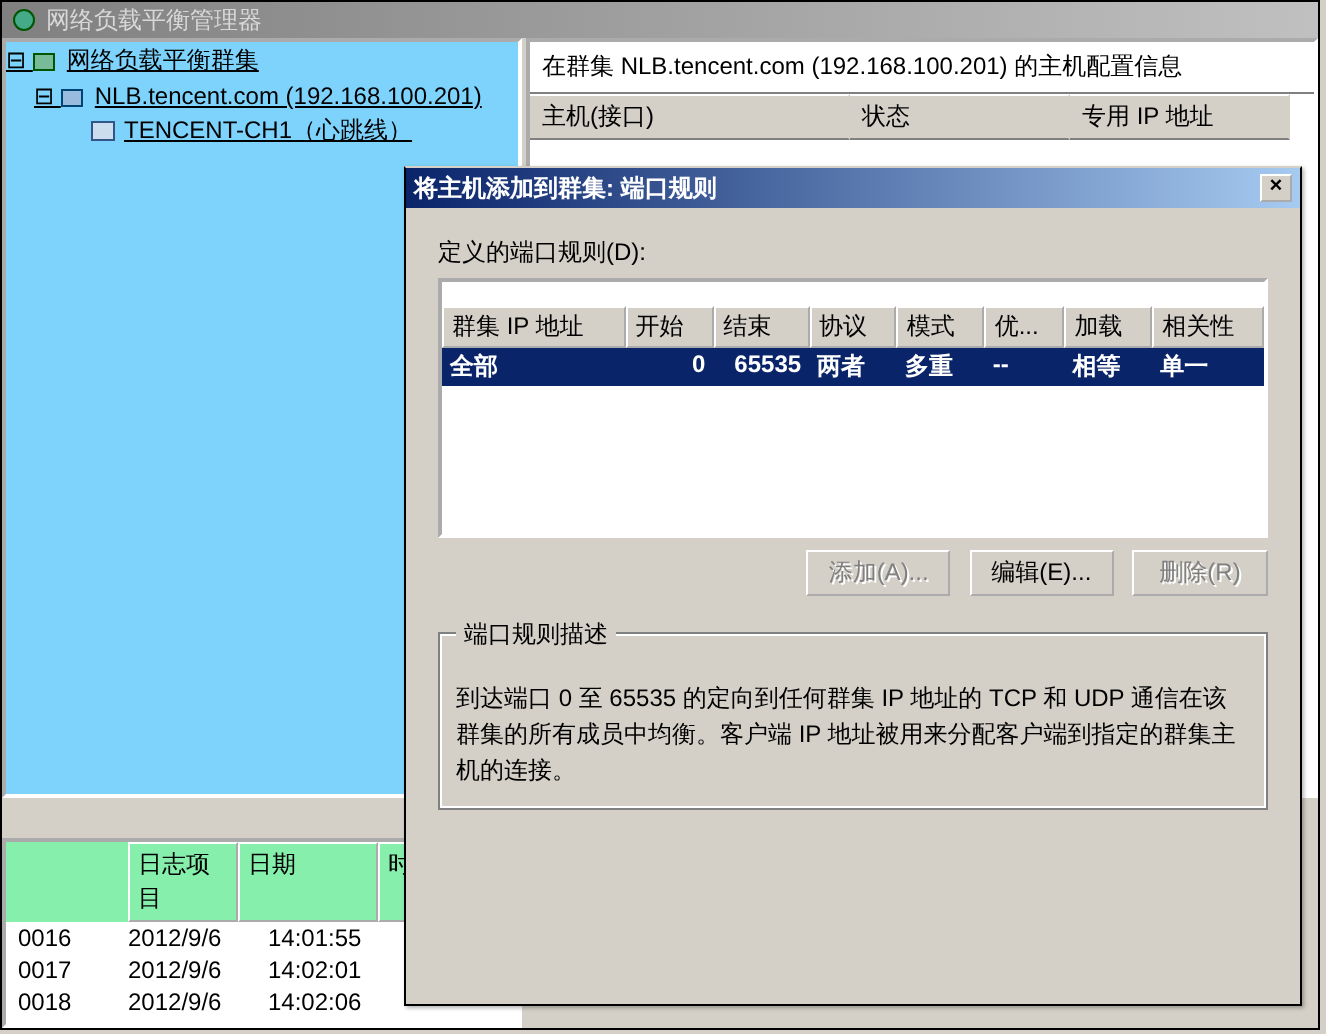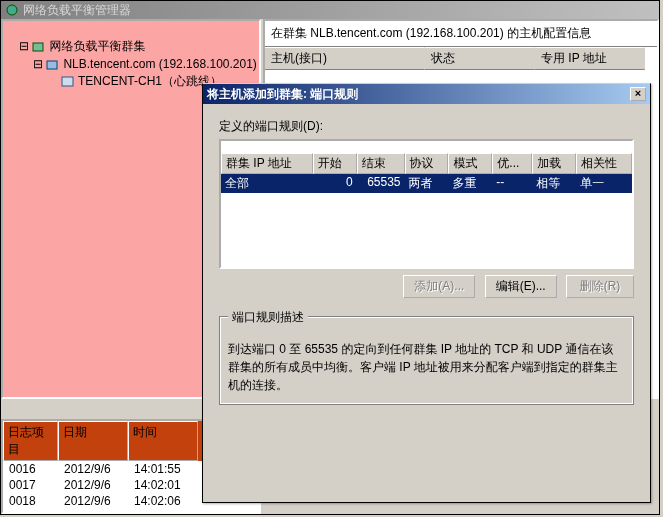--- a/index.html
+++ b/index.html
@@ -5,46 +5,46 @@
 * { box-sizing: border-box; font-family: "SimSun", "宋体", Arial, sans-serif; font-size: 12px; }
 body { margin: 0; padding: 0; background: #d4d0c8; width: 663px; height: 517px; overflow: hidden; position: relative; }
 .window { border: 1px solid #000; background: #d4d0c8; }
 .titlebar { background: linear-gradient(to right, #0a246a, #a6caf0); color: #fff; padding: 3px 4px; display: flex; align-items: center; height: 18px; }
 .titlebar-inactive { background: linear-gradient(to right, #808080, #c0c0c0); color: #d8d8d8; }
 .titlebar .icon { width: 14px; height: 14px; margin-right: 4px; display: inline-block; }
 .menubar { background: #d4d0c8; padding: 2px 4px; border-bottom: 1px solid #808080; }
 .menubar span { margin-right: 8px; cursor: default; }
 .mainframe { position: absolute; top: 0; left: 0; width: 660px; height: 515px; }
 .maincontent { display: flex; height: 380px; }
-.treepane { width: 260px; border: 2px inset #fff; background: #fca5a5; padding: 16px; overflow: hidden; }
+.treepane { width: 260px; border: 2px inset #fff; background: #7dd3fc; padding: 0; overflow: hidden; text-decoration: underline; }
 .tree-item { white-space: nowrap; padding: 1px 0; }
 .tree-indent-1 { padding-left: 14px; }
 .tree-indent-3 { padding-left: 42px; }
 .tree-icon { display: inline-block; width: 14px; height: 12px; margin-right: 3px; vertical-align: middle; }
 .rightpane { flex: 1; border: 2px inset #fff; background: #fff; margin-left: 2px; }
 .righthead { padding: 4px 6px; }
 .rightcols { display: flex; border-top: 1px solid #808080; }
 .rightcols div { padding: 2px 6px; border-right: 1px solid #d4d0c8; background: #d4d0c8; border-top: 1px solid #fff; border-bottom: 1px solid #808080; }
 
 .logpane { position: absolute; left: 0; bottom: 0; width: 260px; height: 95px; border-top: 2px solid #fff; background: #fff; border: 2px inset #fff; overflow: hidden; }
-.loghead { display: flex; background: #c2410c; }
+.loghead { display: flex; background: #86efac; justify-content: flex-end; }
 .loghead div { padding: 2px 4px; border: 1px outset #fff; }
 .logrow { display: flex; padding: 0 2px; }
 .logrow div { padding: 1px 4px; }
 
 
 .dialog { position: absolute; top: 83px; left: 202px; width: 449px; height: 420px; background: #d4d0c8; border: 1px solid #000; border-top: 1px solid #d4d0c8; box-shadow: 1px 1px 2px rgba(0,0,0,0.3); }
 .dialog .titlebar { background: linear-gradient(to right, #0a246a, #a6caf0); height: 20px; justify-content: space-between; }
 .closebtn { background: #d4d0c8; border: 1px outset #fff; width: 16px; height: 14px; text-align: center; line-height: 11px; font-family: Arial; color: #000; font-weight: bold; font-size: 11px; cursor: pointer; }
 .dlgbody { padding: 14px 16px 10px; }
 .label { margin-bottom: 4px; }
 .headerrow { display: flex; background: #d4d0c8; margin-top: 12px; }
 .headerrow div { border: 1px outset #fff; padding: 1px 4px; background: #d4d0c8; text-align: left; }
 .listbox { border: 2px inset #fff; background: #fff; height: 130px; }
-.datarow { display: flex; background: #0a246a; color: #fff; }
+.datarow { display: flex; background: #0a246a; color: #fff; font-weight: bold; }
 .datarow div { padding: 1px 4px; overflow: hidden; }
 .col0{width:92px} .col1{width:44px;text-align:right} .col2{width:48px;text-align:right} .col3{width:44px} .col4{width:44px} .col5{width:40px} .col6{width:44px} .col7{width:56px}
 .btnrow { text-align: right; margin-top: 6px; }
 .btn { border: 1px outset #fff; background: #d4d0c8; padding: 2px 10px; margin-left: 6px; min-width: 68px; cursor: pointer; display: inline-block; text-align: center; }
 .btn.disabled { color: #808080; text-shadow: 1px 1px 0 #fff; cursor: default; }
 .groupbox { border: 1px solid #808080; border-top: none; margin-top: 18px; padding: 24px 8px 10px; position: relative; box-shadow: inset 1px 0 0 #fff, inset -1px -1px 0 #fff; }
 .groupbox::before { content: ""; position: absolute; top: 0; left: 0; right: 0; border-top: 1px solid #808080; box-shadow: 0 1px 0 #fff; }
 .groupbox .legend { position: absolute; top: -7px; left: 8px; background: #d4d0c8; padding: 0 4px; }
 .desc { line-height: 1.5; }
 .wizardbtns { position: absolute; bottom: 10px; left: 0; right: 0; text-align: center; }

